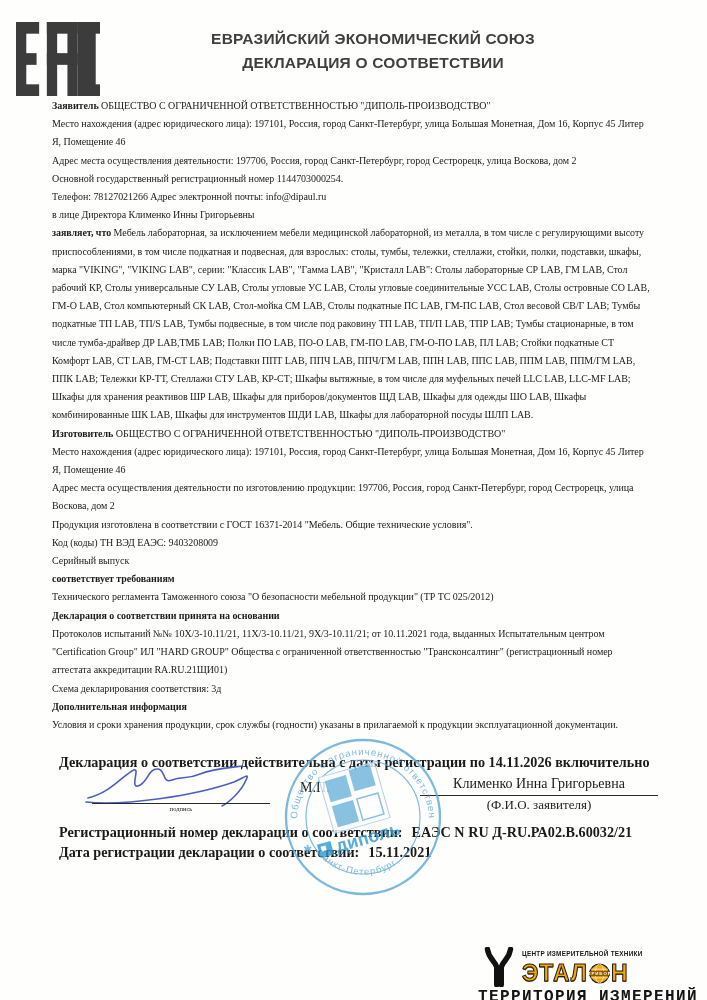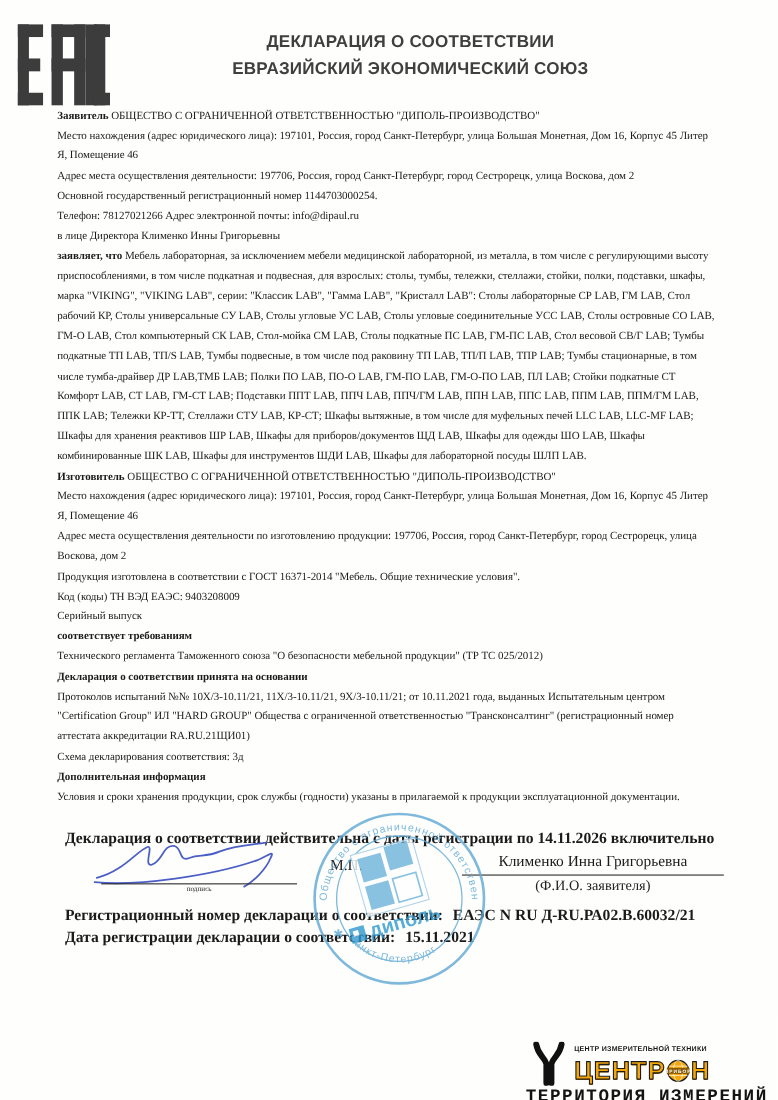--- a/index.html
+++ b/index.html
@@ -66,22 +66,22 @@
           <rect x="36" y="32" width="36" height="12"></rect>
         <rect x="84" y="0" width="12" height="76" transform="translate(-12,0)"></rect>
         <rect x="81" y="0" width="12" height="76"></rect>
           <rect x="81" y="0" width="17" height="12"></rect>
         <rect x="81" y="64" width="17" height="12"></rect>
       </g>
     </svg>
   </div>
 
   <div class="title">
+    <div>ЕВРАЗИЙСКИЙ ЭКОНОМИЧЕСКИЙ СОЮЗ</div>
     <div>ДЕКЛАРАЦИЯ О СООТВЕТСТВИИ</div>
-    <div>ЕВРАЗИЙСКИЙ ЭКОНОМИЧЕСКИЙ СОЮЗ</div>
   </div>
 
   <div class="content">
     <p><span class="b">Заявитель</span><span> ОБЩЕСТВО С ОГРАНИЧЕННОЙ ОТВЕТСТВЕННОСТЬЮ "ДИПОЛЬ-ПРОИЗВОДСТВО"</span></p>
     <p>Место нахождения (адрес юридического лица): 197101, Россия, город Санкт-Петербург, улица Большая Монетная, Дом 16, Корпус 45 Литер Я, Помещение 46</p>
     <p>Адрес места осуществления деятельности: 197706, Россия, город Санкт-Петербург, город Сестрорецк, улица Воскова, дом 2</p>
     <p>Основной государственный регистрационный номер 1144703000254.</p>
     <p>Телефон: 78127021266 Адрес электронной почты: info@dipaul.ru</p>
     <p>в лице Директора Клименко Инны Григорьевны</p>
     <p><span class="b">заявляет, что</span><span> Мебель лабораторная, за исключением мебели медицинской лабораторной, из металла, в том числе с регулирующими высоту приспособлениями, в том числе подкатная и подвесная, для взрослых: столы, тумбы, тележки, стеллажи, стойки, полки, подставки, шкафы, марка "VIKING", "VIKING LAB", серии: "Классик LAB", "Гамма LAB", "Кристалл LAB": Столы лабораторные СР LAB, ГМ LAB, Стол рабочий КР, Столы универсальные СУ LAB, Столы угловые УС LAB, Столы угловые соединительные УСС LAB, Столы островные СО LAB, ГМ-О LAB, Стол компьютерный СК LAB, Стол-мойка СМ LAB, Столы подкатные ПС LAB, ГМ-ПС LAB, Стол весовой СВ/Г LAB; Тумбы подкатные ТП LAB, ТП/S LAB, Тумбы подвесные, в том числе под раковину ТП LAB, ТП/П LAB, ТПР LAB; Тумбы стационарные, в том числе тумба-драйвер ДР LAB,ТМБ LAB; Полки ПО LAB, ПО-О LAB, ГМ-ПО LAB, ГМ-О-ПО LAB, ПЛ LAB; Стойки подкатные СТ Комфорт LAB, СТ LAB, ГМ-СТ LAB; Подставки ППТ LAB, ППЧ LAB, ППЧ/ГМ LAB, ППН LAB, ППС LAB, ППМ LAB, ППМ/ГМ LAB, ППК LAB; Тележки КР-ТТ, Стеллажи СТУ LAB, КР-СТ; Шкафы вытяжные, в том числе для муфельных печей LLC LAB, LLC-MF LAB; Шкафы для хранения реактивов ШР LAB, Шкафы для приборов/документов ЩД LAB, Шкафы для одежды ШО LAB, Шкафы комбинированные ШК LAB, Шкафы для инструментов ШДИ LAB, Шкафы для лабораторной посуды ШЛП LAB.</span></p>
@@ -152,21 +152,21 @@
 
   <div class="etalon">
     <svg class="fork" viewBox="0 0 44 52">
       <g fill="none" stroke="#111111" stroke-width="7" stroke-linecap="round">
         <path d="M7,3 C9,16 17,18 19,26 L19,49"></path>
         <path d="M37,3 C35,16 27,18 25,26 L25,49"></path>
       </g>
     </svg>
     <div class="et-top">ЦЕНТР ИЗМЕРИТЕЛЬНОЙ ТЕХНИКИ</div>
     <div class="et-brand">
-      <span>ЦЕНТР</span>
+      <span>ЭТАЛ</span>
       <svg class="globe" viewBox="0 0 22 22">
         <circle cx="11" cy="11" r="10" fill="#f4a60a" stroke="#1c1c1c" stroke-width="1.2"></circle>
         <ellipse cx="11" cy="11" rx="4.5" ry="10" fill="none" stroke="#ffffff" stroke-width=".8" opacity=".8"></ellipse>
         <path d="M2,6.5 H20 M2,15.5 H20" stroke="#ffffff" stroke-width=".8" opacity=".8" fill="none"></path>
         <rect x="0" y="8.2" width="22" height="5.6" fill="#8a5a00"></rect>
         <text x="11" y="12.6" text-anchor="middle" font-family="Liberation Sans, sans-serif" font-weight="bold" font-size="4.6" fill="#ffffff">ПРИБОР</text>
       </svg>
       <span>Н</span>
     </div>
     <div class="et-bottom">ТЕРРИТОРИЯ ИЗМЕРЕНИЙ</div>

